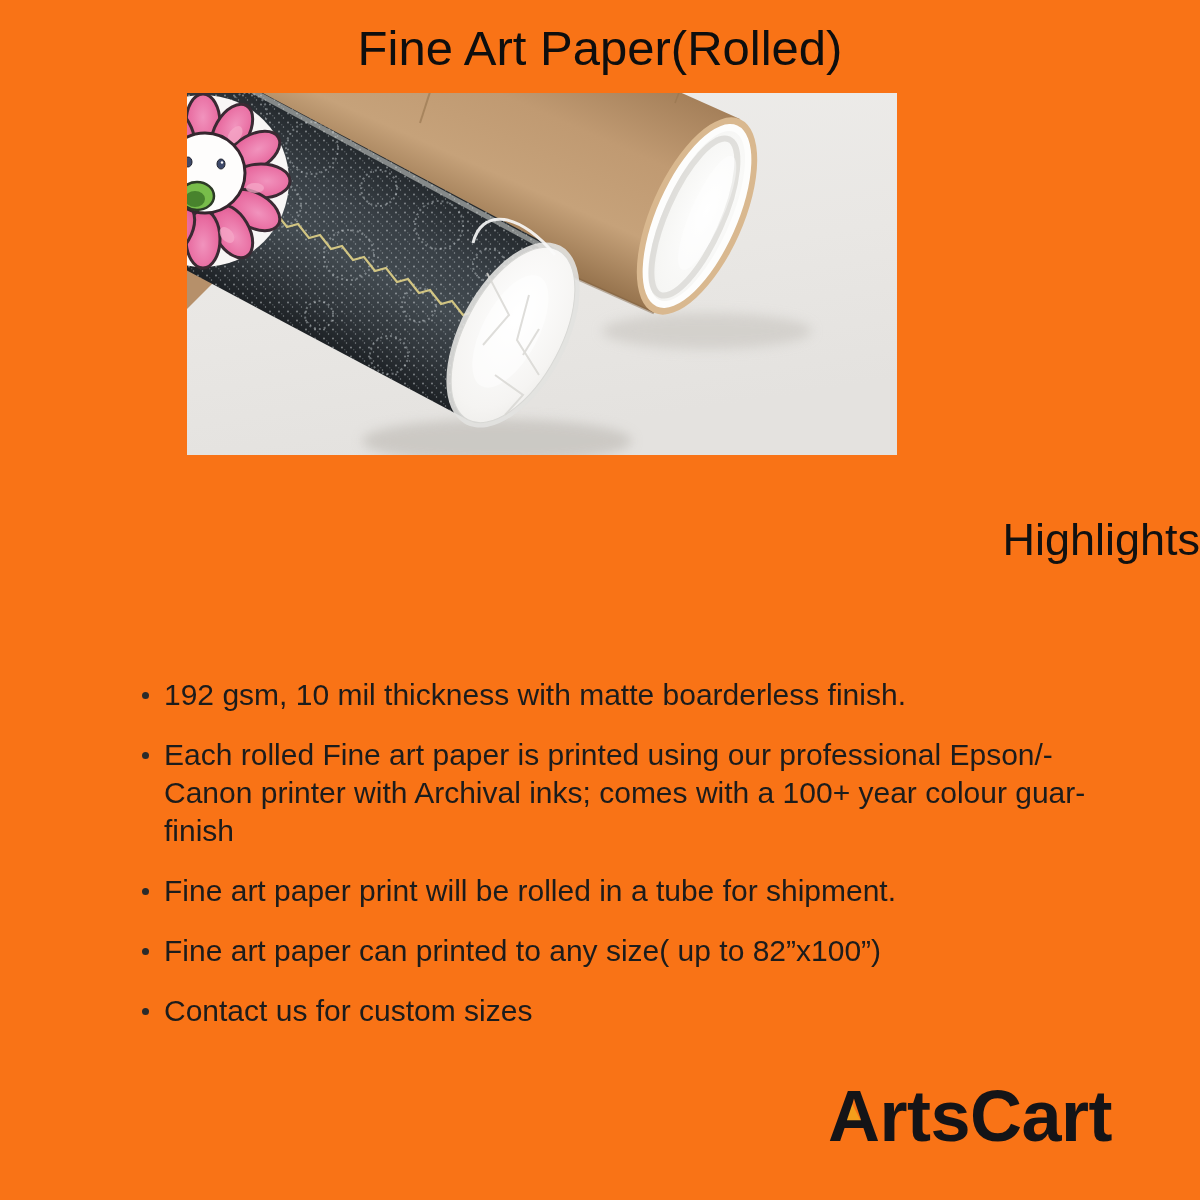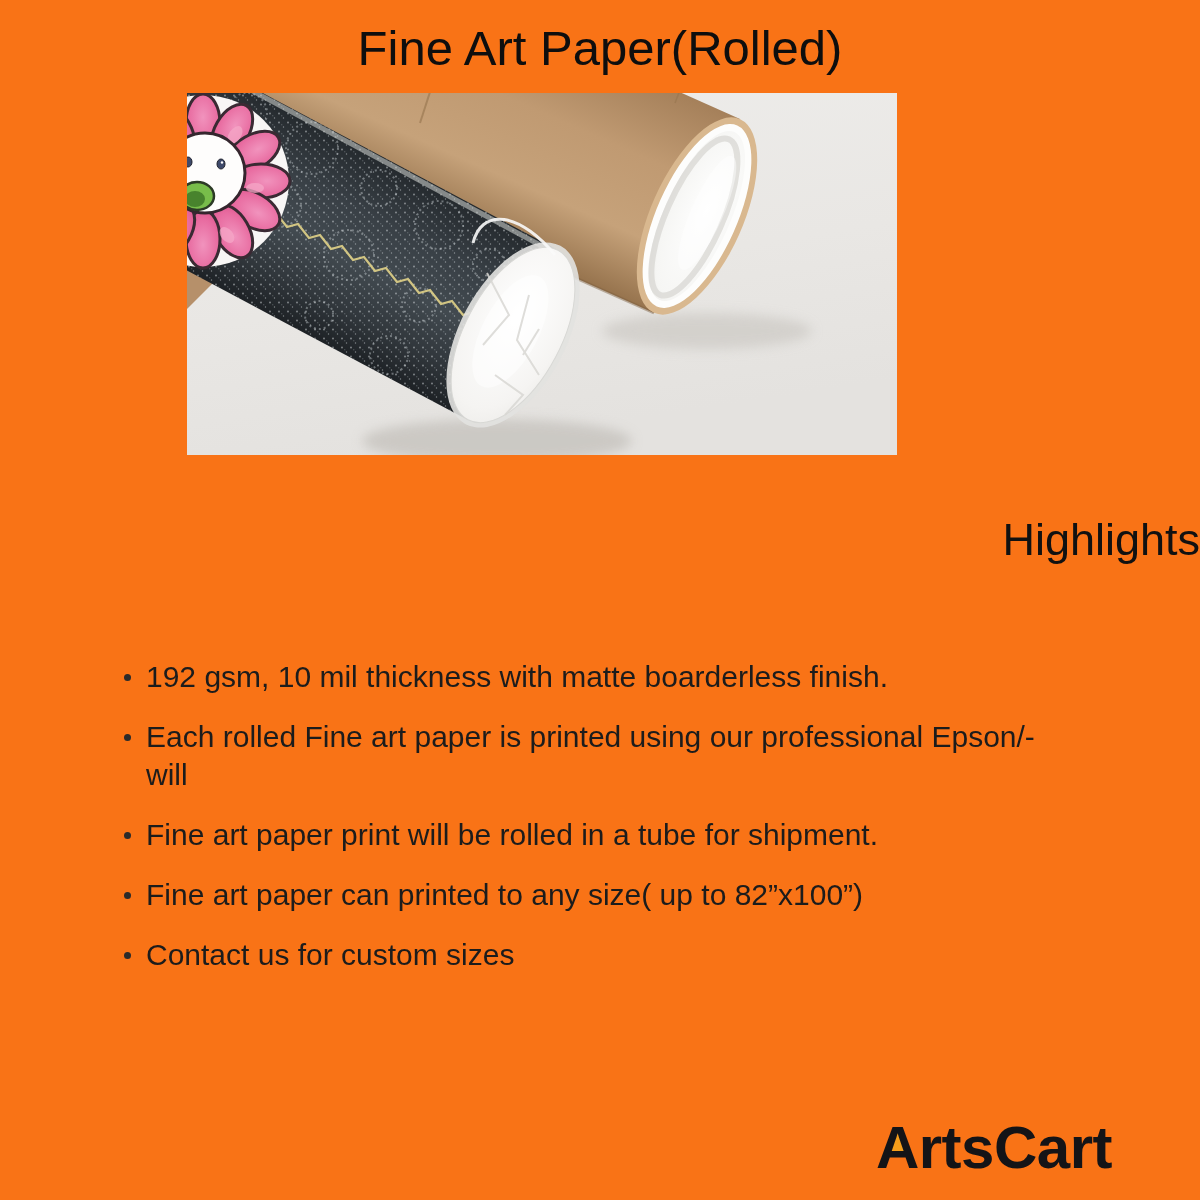--- a/index.html
+++ b/index.html
@@ -15,36 +15,35 @@
     position:absolute;left:187px;top:93px;width:710px;height:362px;
     overflow:hidden;background:#ebe9e6;
   }
   .photo svg{display:block;}
   .section-heading{
     position:absolute;top:514px;left:0;width:100%;text-align:right;
     font-size:45px;font-weight:400;color:#111;
   }
   .bullets{
     position:absolute;left:122px;top:658px;width:1010px;
-    list-style:none;margin:0;padding:0;
+    list-style:none;margin:18px;padding:0;
   }
   .bullets li{
     position:relative;padding-left:24px;margin:0 0 22px 0;
     font-size:30px;line-height:38px;color:#1c1c1c;
   }
   .bullets li::before{
     content:"";position:absolute;left:2px;top:16px;width:7px;height:7px;
     border-radius:50%;background:#2b2b2b;
   }
   .bullets .line{white-space:nowrap;}
   .logo{
     position:absolute;top:1086px;right:88px;height:62px;
-    font-size:60px;line-height:60px;font-weight:700;color:#141417;
+    font-size:72px;line-height:60px;font-weight:700;color:#141417;
     letter-spacing:-0.5px;
-    margin-top:32px;
   }
   .logo .a-triangle{
     position:absolute;left:9px;top:13px;width:25px;height:24px;
     background:#F59E1B;
     clip-path:polygon(50% 0, 100% 100%, 0 100%);
     z-index:0;
   }
   .logo .logo-text{position:relative;z-index:1;}
 </style>
 </head>
@@ -197,21 +196,22 @@
   </div>
 
   <div class="section-heading">Highlights</div>
 
   <ul class="bullets">
     <li>
       <div class="line">192 gsm, 10 mil thickness with matte boarderless finish.</div>
     </li>
     <li>
       <div class="line">Each rolled Fine art paper is printed using our professional Epson/-</div>
-      <div class="line">will</div>
+      <div class="line">Canon printer with Archival inks; comes with a 100+ year colour guar-</div>
+      <div class="line">finish</div>
     </li>
     <li>
       <div class="line">Fine art paper print will be rolled in a tube for shipment.</div>
     </li>
     <li>
       <div class="line">Fine art paper can printed to any size( up to 82”x100”)</div>
     </li>
     <li>
       <div class="line">Contact us for custom sizes</div>
     </li>

